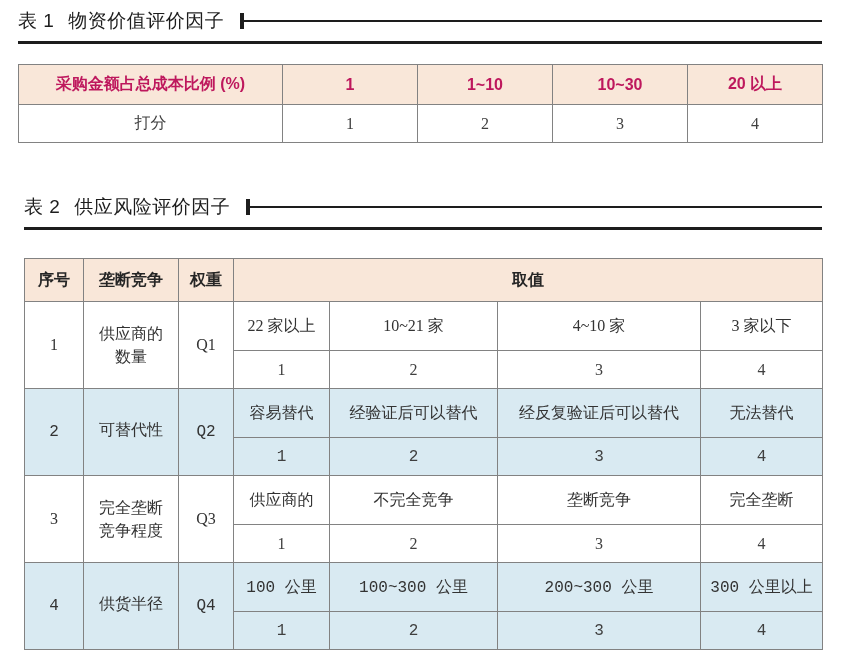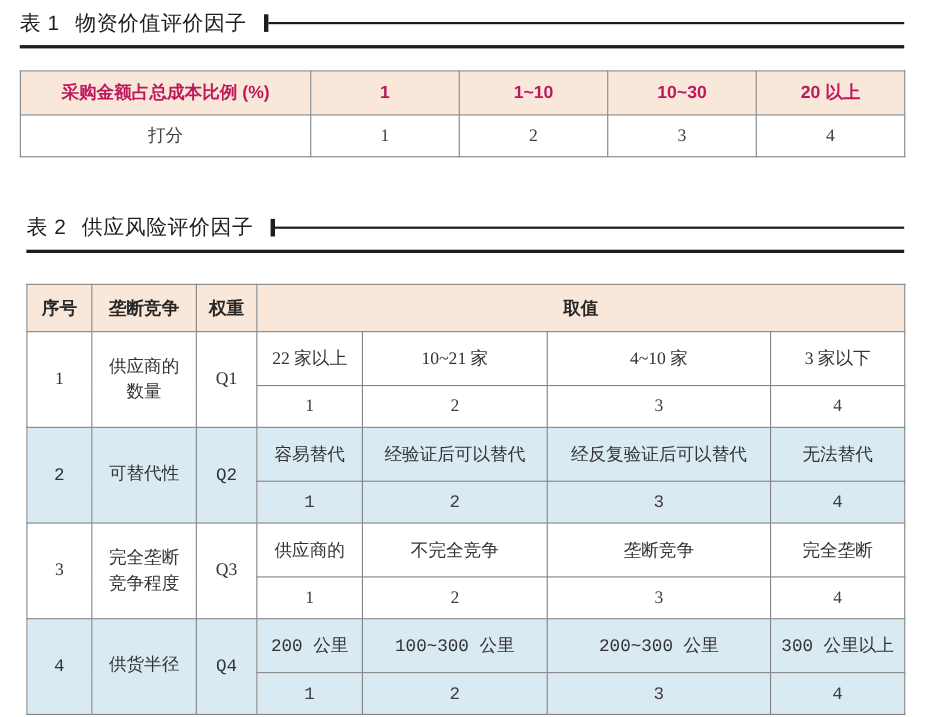--- a/index.html
+++ b/index.html
@@ -163,21 +163,21 @@
       <td class="score">1</td>
       <td class="score">2</td>
       <td class="score">3</td>
       <td class="score">4</td>
     </tr>
 
     <tr class="alt">
       <td class="no" rowspan="2">4</td>
       <td class="factor" rowspan="2">供货半径</td>
       <td class="weight" rowspan="2">Q4</td>
-      <td class="opt">200 公里</td>
+      <td class="opt">100 公里</td>
       <td class="opt">100~300 公里</td>
       <td class="opt">200~300 公里</td>
       <td class="opt">300 公里以上</td>
     </tr>
     <tr class="alt">
       <td class="score">1</td>
       <td class="score">2</td>
       <td class="score">3</td>
       <td class="score">4</td>
     </tr>

